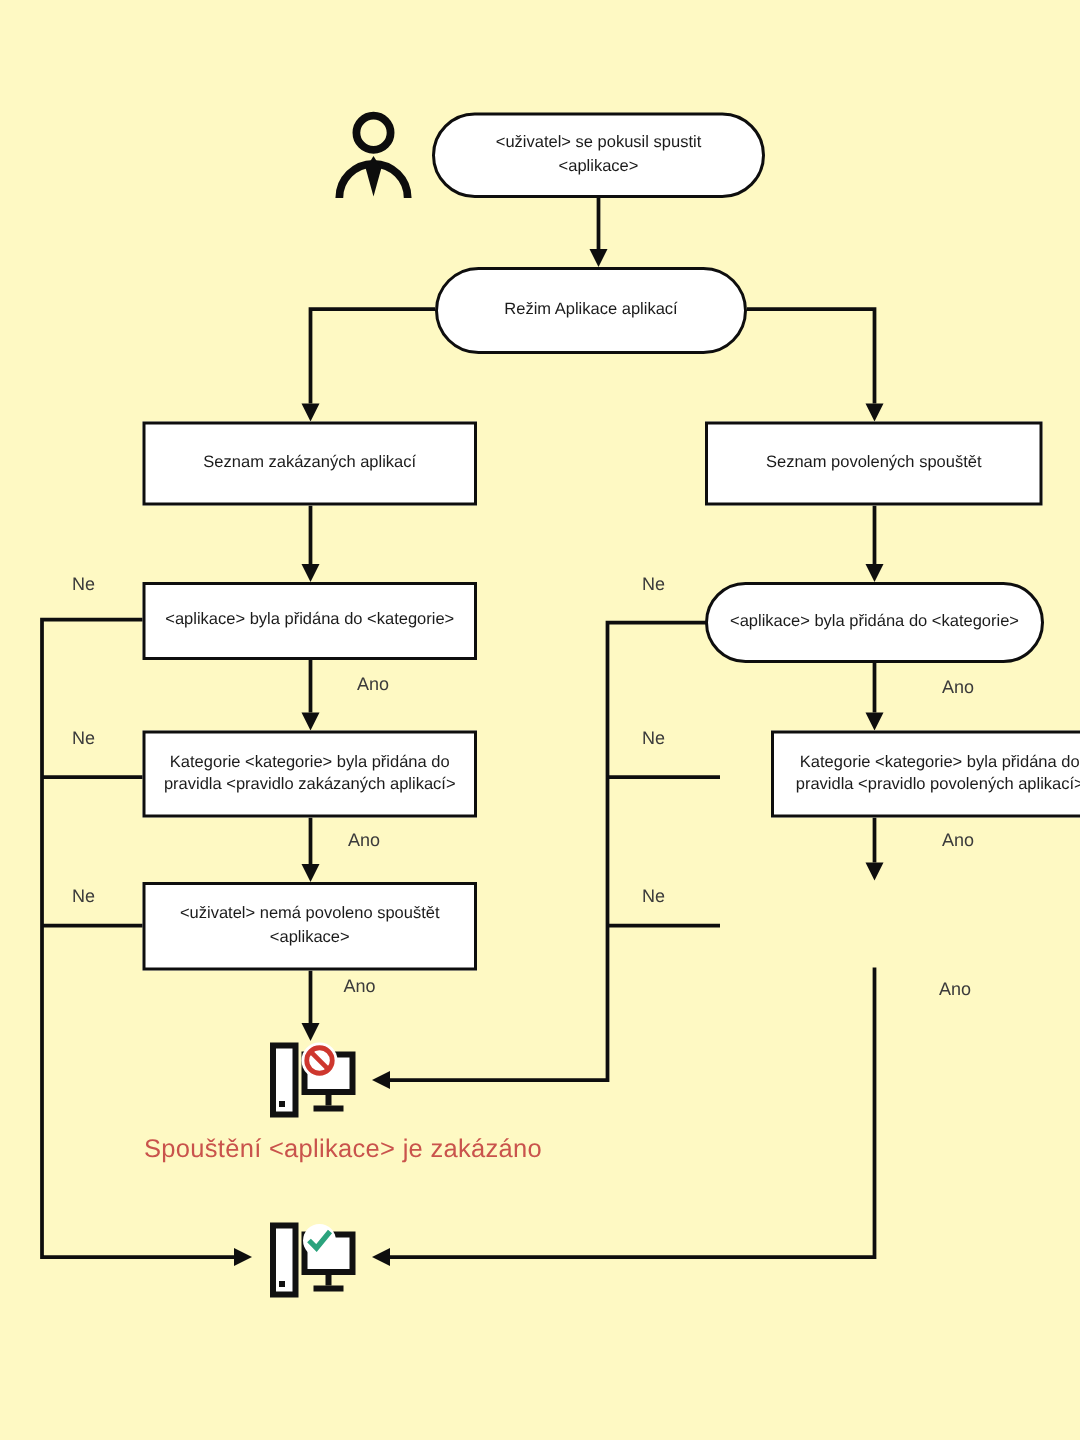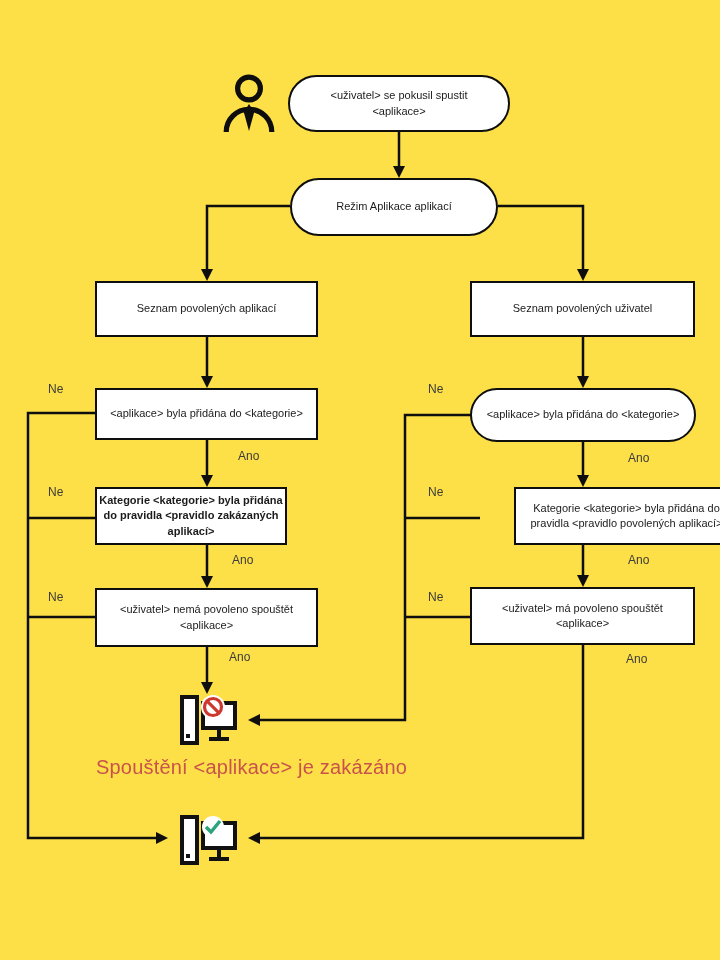--- a/index.html
+++ b/index.html
@@ -1,30 +1,30 @@
 <!DOCTYPE html>
 <html><head>
 <meta charset="utf-8">
 <style>
   html,body { margin:0; padding:0; background:#ffffff; }
   body { width:720px; height:960px; font-family:"Liberation Sans", sans-serif; }
-  .canvas { position:relative; width:720px; height:960px; background:#fde047; overflow:hidden; }
+  .canvas { position:relative; width:720px; height:960px; background:#fef9c3; overflow:hidden; }
   .lines { position:absolute; left:0; top:0; width:720px; height:960px; }
   .node {
     position:absolute; box-sizing:border-box; background:#ffffff;
     border:2.5px solid #0e0e0e; display:flex; align-items:center; justify-content:center;
     text-align:center; font-size:11px; color:#1b1b1b; line-height:1.4;
   }
   .node .txt { display:block; margin:0 auto; }
   .oval { border-radius:30px; }
   .stadium { border-radius:28px; }
   .w190 { max-width:190px; }
   .w212 { max-width:212px; }
   .lbl { position:absolute; font-size:12px; color:#3b3b3b; }
-  .result-text { position:absolute; font-size:20px; letter-spacing:0.2px; white-space:nowrap; }
+  .result-text { position:absolute; font-size:17px; letter-spacing:0.2px; white-space:nowrap; }
   .denied  { color:#c9534c; }
   .allowed { color:#1e7b68; }
   .icon { position:absolute; }
 </style>
 </head>
 <body>
 
 <div class="canvas">
 
   <svg class="lines" viewBox="0 0 720 960" xmlns="http://www.w3.org/2000/svg">
@@ -74,50 +74,47 @@
 
   <div class="node oval" style="left:288px; top:75px; width:222px; height:57px;">
     <span class="txt w190">&lt;uživatel&gt; se pokusil spustit &lt;aplikace&gt;</span>
   </div>
 
   <div class="node oval" style="left:290px; top:178px; width:208px; height:58px;">
     <span class="txt w190">Režim Aplikace aplikací</span>
   </div>
 
   <div class="node" style="left:95px; top:281px; width:223px; height:56px;">
-    <span class="txt w212">Seznam povolených aplikací</span>
+    <span class="txt w212">Seznam zakázaných aplikací</span>
   </div>
 
   <div class="node" style="left:470px; top:281px; width:225px; height:56px;">
-    <span class="txt w212">Seznam povolených uživatel</span>
+    <span class="txt w212">Seznam povolených spouštět</span>
   </div>
 
   <div class="node" style="left:95px; top:388px; width:223px; height:52px;">
     <span class="txt w212">&lt;aplikace&gt; byla přidána do &lt;kategorie&gt;</span>
   </div>
 
   <div class="node stadium" style="left:470px; top:388px; width:226px; height:54px;">
     <span class="txt w212">&lt;aplikace&gt; byla přidána do &lt;kategorie&gt;</span>
   </div>
 
-  <div class="node" style="left:95px; top:487px; width:192px; height:58px;font-weight:bold;">
+  <div class="node" style="left:95px; top:487px; width:223px; height:58px;">
     <span class="txt w212">Kategorie &lt;kategorie&gt; byla přidána do pravidla &lt;pravidlo zakázaných aplikací&gt;</span>
   </div>
 
   <div class="node" style="left:470px; top:487px; width:225px; height:58px;margin-left:44px;">
     <span class="txt w212">Kategorie &lt;kategorie&gt; byla přidána do pravidla &lt;pravidlo povolených aplikací&gt;</span>
   </div>
 
   <div class="node" style="left:95px; top:588px; width:223px; height:59px;">
     <span class="txt w190">&lt;uživatel&gt; nemá povoleno spouštět &lt;aplikace&gt;</span>
   </div>
 
-  <div class="node" style="left:470px; top:587px; width:225px; height:58px;">
-    <span class="txt w190">&lt;uživatel&gt; má povoleno spouštět &lt;aplikace&gt;</span>
-  </div>
 
   <div class="lbl" style="left:48px;  top:382px;">Ne</div>
   <div class="lbl" style="left:48px;  top:485px;">Ne</div>
   <div class="lbl" style="left:48px;  top:590px;">Ne</div>
   <div class="lbl" style="left:428px; top:382px;">Ne</div>
   <div class="lbl" style="left:428px; top:485px;">Ne</div>
   <div class="lbl" style="left:428px; top:590px;">Ne</div>
 
   <div class="lbl" style="left:238px; top:449px;">Ano</div>
   <div class="lbl" style="left:232px; top:553px;">Ano</div>

